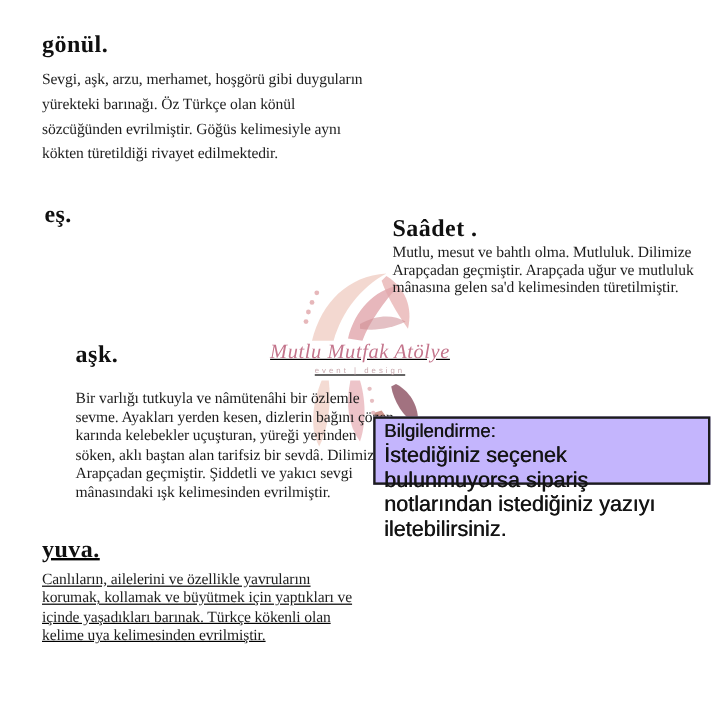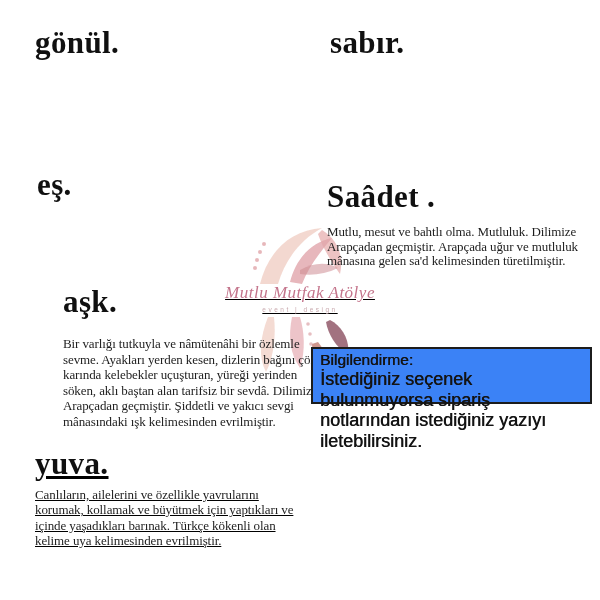--- a/index.html
+++ b/index.html
@@ -17,21 +17,21 @@
   }
   
   .section {
     position: absolute;
     z-index: 2;
   }
   .section h2 {
     margin: 0;
     font-family: "Liberation Serif", "DejaVu Serif", serif;
     font-weight: 700;
-    font-size: 31px;
+    font-size: 20px;
     line-height: 1.1;
     color: #101010;
     letter-spacing: 0.4px;
   }
   .section p {
     margin: 0;
     font-family: "Liberation Serif", "DejaVu Serif", serif;
     font-weight: 400;
     font-size: 13px;
     color: #1d1d1d;
@@ -42,32 +42,32 @@
   #sec-gonul p  { margin-top: 8px;  line-height: 1.6;  }
   #sec-es     { left: 37px;  top: 168px; }
   #sec-es p     { margin-top: 6px;  line-height: 1.6;  }
   #sec-ask    { left: 35px;  top: 285px; margin-left: 28px; }
   #sec-ask p    { margin-top: 17px; line-height: 1.2; font-family: Liberation Serif, serif;  }
   #sec-yuva   { left: 35px;  top: 447px; text-decoration: underline; }
   #sec-yuva p   { margin-top: 6px; line-height: 1.18; }
   #sec-sabir  { left: 330px; top: 26px;  }
   #sec-sabir p  { margin-top: 10px; line-height: 1.13; }
   #sec-saadet { left: 327px; top: 180px; }
-  #sec-saadet p { margin-top: 11px; line-height: 1.13; }
+  #sec-saadet p { margin-top: 1px; line-height: 1.13; }
 
   
   .info-box {
     position: absolute;
     left: 311px;
     top: 347px;
     width: 281px;
     height: 57px;
     box-sizing: border-box;
     border: 2px solid #1c1c1c;
-    background: #3b82f6;
+    background: #c4b5fd;
     padding: 2px 7px;
     z-index: 3;
     font-family: "Liberation Sans", "DejaVu Sans", sans-serif;
     color: #141414;
   }
   .info-title {
     font-size: 15.5px;
     line-height: 1.15;
     font-weight: 400;
     text-shadow: 0.4px 0 0 currentColor;
@@ -139,20 +139,24 @@
     <circle cx="81" cy="122" r="1.8" fill="#d8989e" opacity="0.7"></circle>
   </svg>
 
   <div class="watermark-text">
     <div class="wm-title">Mutlu Mutfak Atölye</div>
     <div class="wm-sub">event | design</div>
   </div>
 
   <section class="section" id="sec-gonul">
     <h2>gönül.</h2>
+    <p>Sevgi, aşk, arzu, merhamet, hoşgörü gibi duyguların
+yürekteki barınağı. Öz Türkçe olan könül
+sözcüğünden evrilmiştir. Göğüs kelimesiyle aynı
+kökten türetildiği rivayet edilmektedir.</p>
   </section>
 
   <section class="section" id="sec-es">
     <h2>eş.</h2>
   </section>
 
   <section class="section" id="sec-ask">
     <h2>aşk.</h2>
     <p>Bir varlığı tutkuyla ve nâmütenâhi bir özlemle
 sevme. Ayakları yerden kesen, dizlerin bağını çözen,
@@ -164,21 +168,20 @@
 
   <section class="section" id="sec-yuva">
     <h2>yuva.</h2>
     <p>Canlıların, ailelerini ve özellikle yavrularını
 korumak, kollamak ve büyütmek için yaptıkları ve
 içinde yaşadıkları barınak. Türkçe kökenli olan
 kelime uya kelimesinden evrilmiştir.</p>
   </section>
 
   <section class="section" id="sec-sabir">
-    <h2>sabır.</h2>
   </section>
 
   <section class="section" id="sec-saadet">
     <h2>Saâdet .</h2>
     <p>Mutlu, mesut ve bahtlı olma. Mutluluk. Dilimize
 Arapçadan geçmiştir. Arapçada uğur ve mutluluk
 mânasına gelen sa'd kelimesinden türetilmiştir.</p>
   </section>
 
   <div class="info-box">

